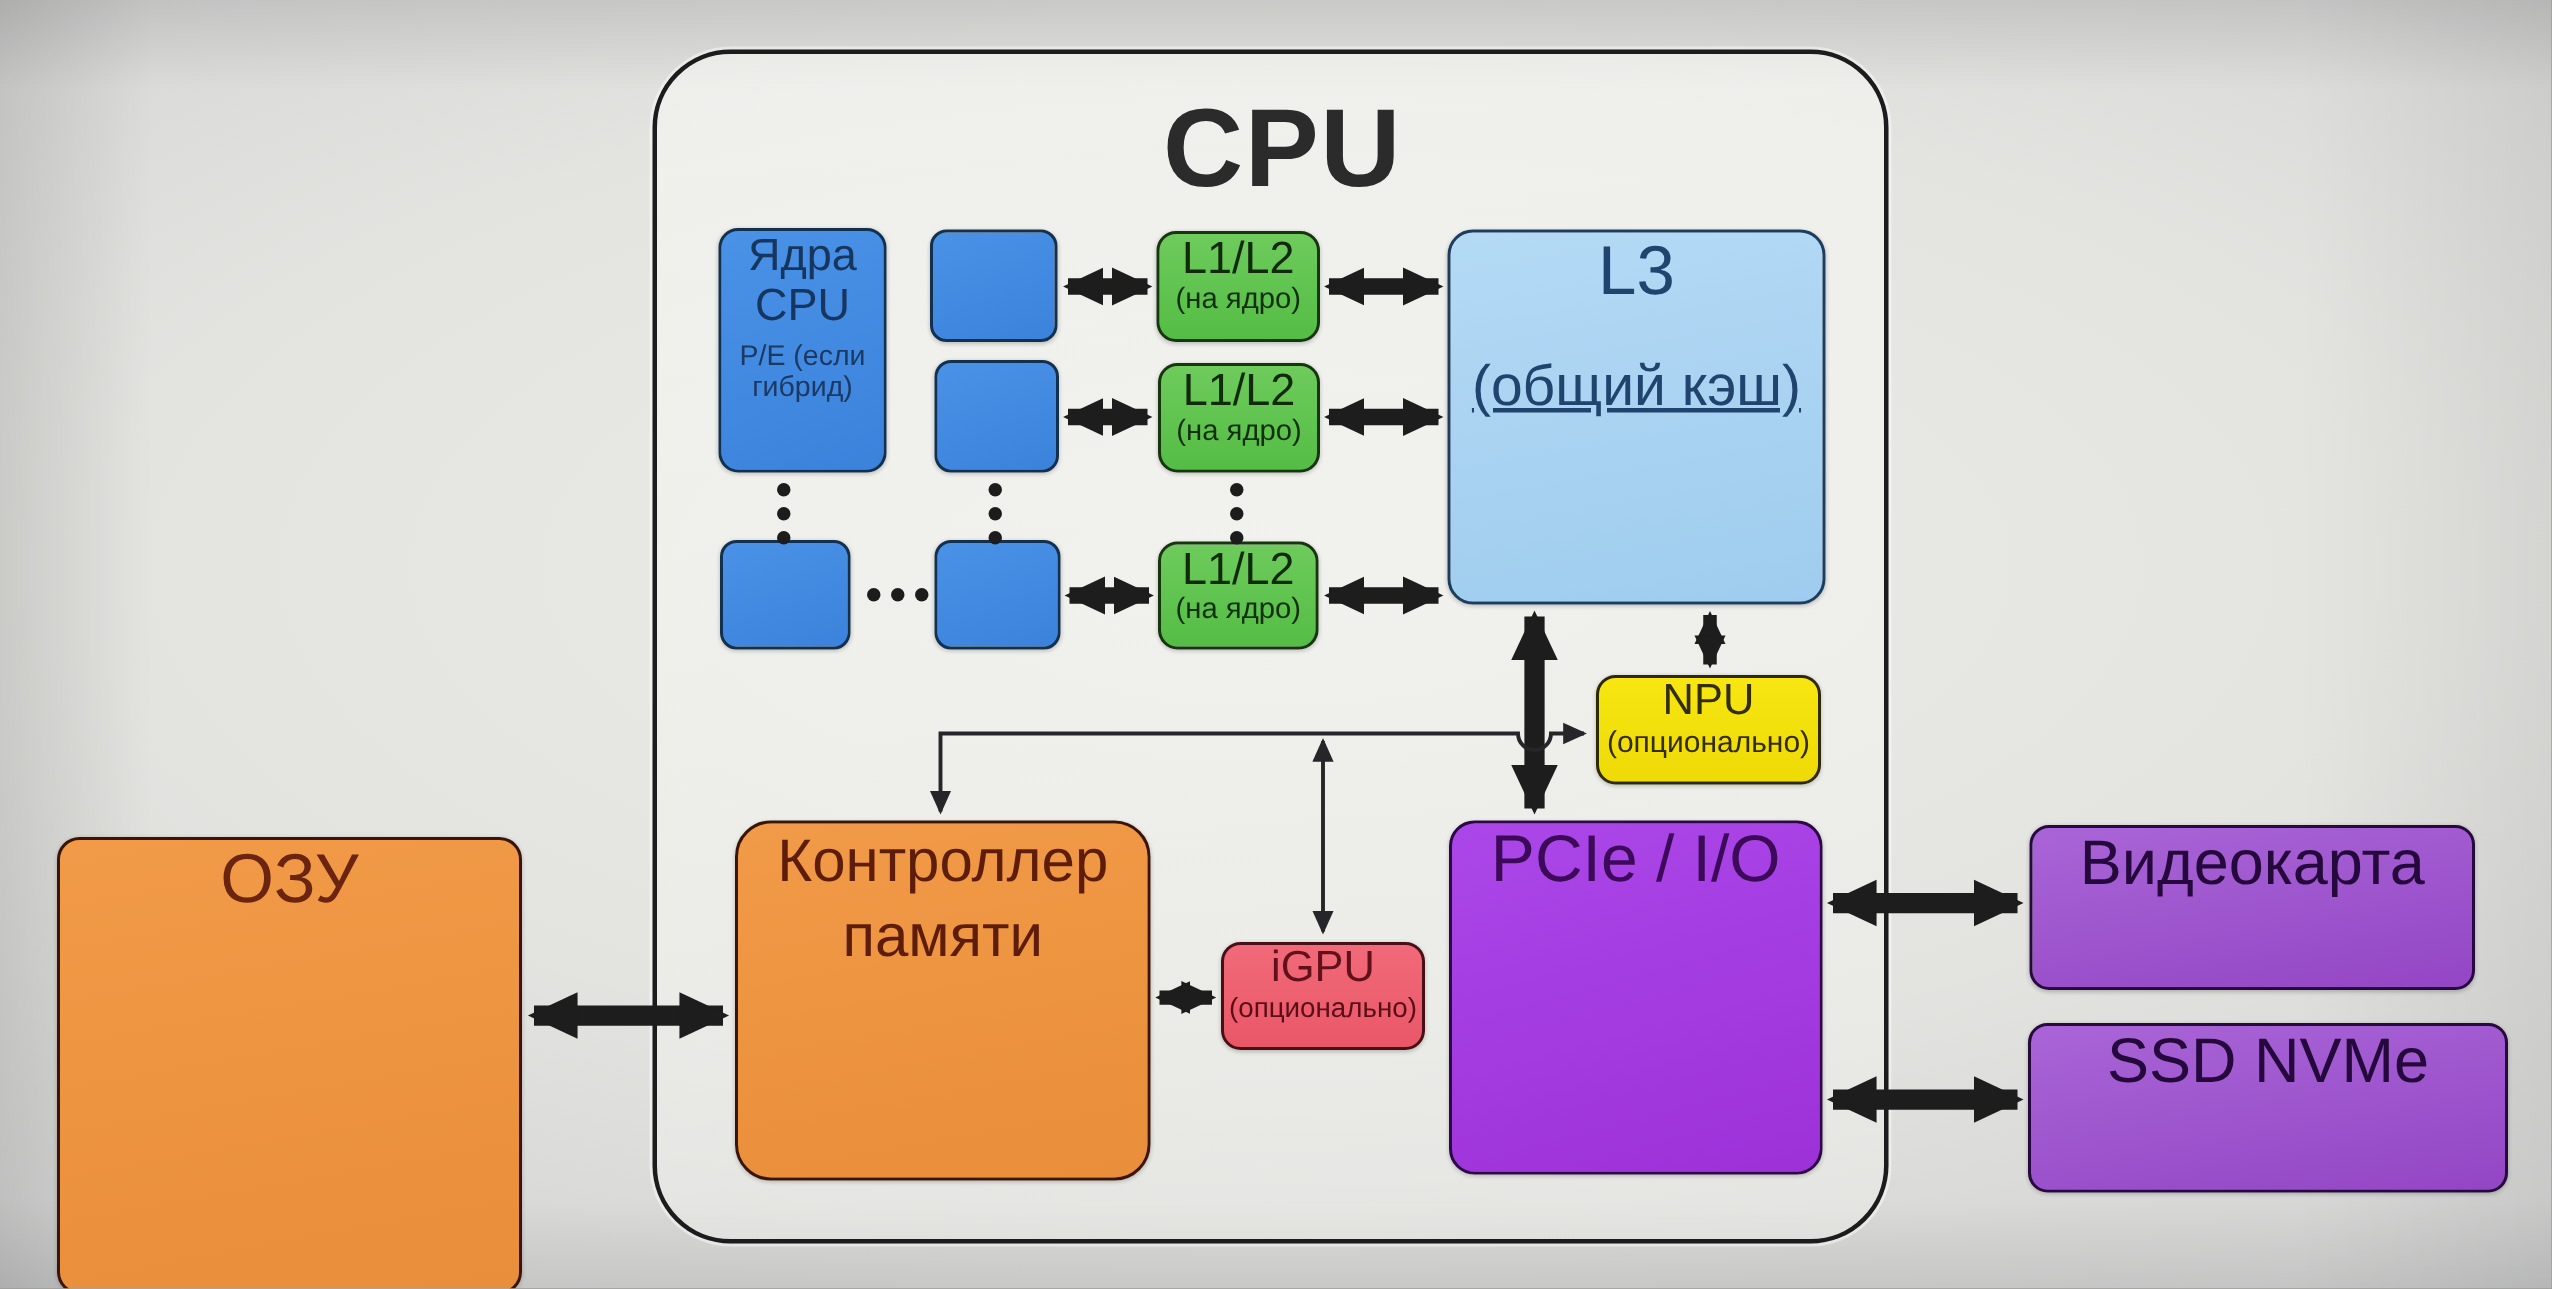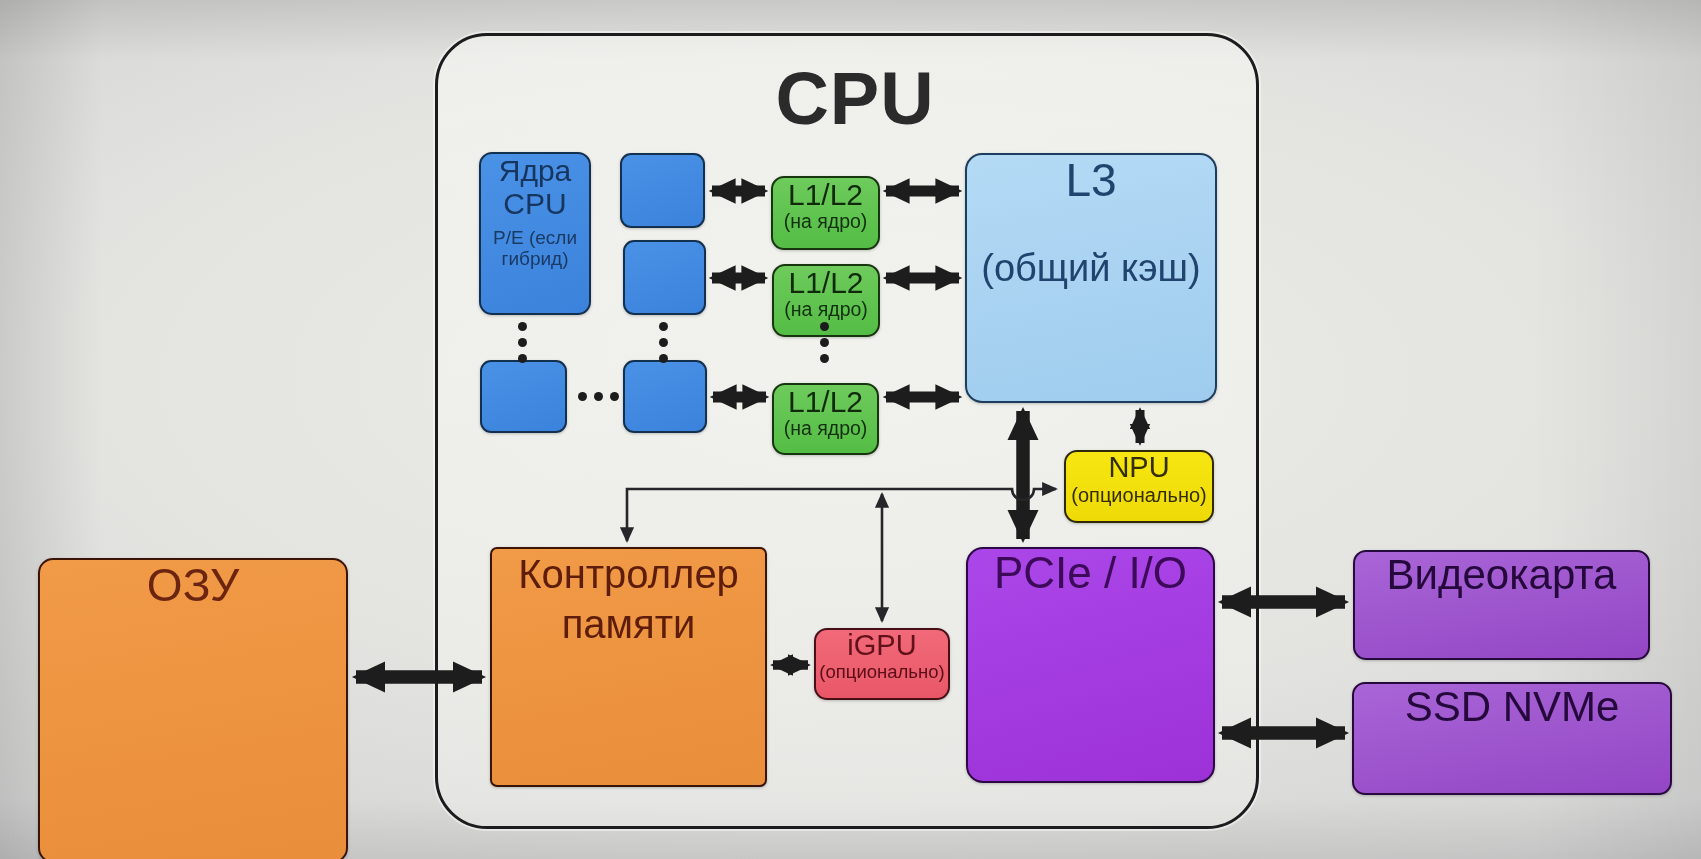--- a/index.html
+++ b/index.html
@@ -25,53 +25,53 @@
   .watermark{
     position:absolute;left:1334px;top:432px;width:330px;text-align:center;
     font-size:66px;font-weight:700;color:#d9884e;letter-spacing:-2px;
   }
   .box{
     position:absolute;box-sizing:border-box;border:2.5px solid #20222a;
     display:flex;flex-direction:column;align-items:center;
     text-align:center;box-shadow:0 1px 3px rgba(0,0,0,.22);
   }
   .blue   {background:linear-gradient(160deg,#4a92e6,#3b82dc);border-color:#14304f;}
-  .green  {background:linear-gradient(180deg,#6ecb5c,#54bd45);border-color:#17350f;margin-top:22px;}
+  .green  {background:linear-gradient(180deg,#6ecb5c,#54bd45);border-color:#17350f;}
   .lblue  {background:linear-gradient(170deg,#b4daf5,#9fccee);border-color:#1d3d5e;}
   .yellow {background:linear-gradient(180deg,#f7e611,#eeda06);border-color:#2e2a08;}
   .orange {background:linear-gradient(170deg,#f19a47,#e98e3a);border-color:#3a1505;}
   .pink   {background:linear-gradient(180deg,#f16a79,#e95767);border-color:#471016;}
   .purple {background:linear-gradient(165deg,#ab47e9,#9c31d8);border-color:#2c0845;}
   .purple2{background:linear-gradient(170deg,#a965d7,#9346c4);border-color:#260a3d;}
 
   .b-cores {left:479px;top:152px;width:112px;height:163px;border-radius:13px;}
   .sq1{left:620px;top:153px;width:85px;height:75px;border-radius:11px;}
   .sq2{left:623px;top:240px;width:83px;height:75px;border-radius:11px;}
   .sq3{left:480px;top:360px;width:87px;height:73px;border-radius:11px;}
   .sq4{left:623px;top:360px;width:84px;height:73px;border-radius:11px;}
   .b-l1a{left:771px;top:154px;width:109px;height:74px;border-radius:13px;}
   .b-l1b{left:772px;top:242px;width:108px;height:73px;border-radius:13px;}
   .b-l1c{left:772px;top:361px;width:107px;height:72px;border-radius:13px;}
   .b-l3 {left:965px;top:153px;width:252px;height:250px;border-radius:17px;gap:29px;}
   .b-npu{left:1064px;top:450px;width:150px;height:73px;border-radius:13px;}
-  .b-mem{left:490px;top:547px;width:277px;height:240px;border-radius:7px;}
+  .b-mem{left:490px;top:547px;width:277px;height:240px;border-radius:24px;}
   .b-igpu{left:814px;top:628px;width:136px;height:72px;border-radius:13px;}
   .b-pcie{left:966px;top:547px;width:249px;height:236px;border-radius:17px;}
   .b-ozu{left:38px;top:558px;width:310px;height:305px;border-radius:15px;}
   .b-gpu{left:1353px;top:550px;width:297px;height:110px;border-radius:13px;}
   .b-ssd{left:1352px;top:682px;width:320px;height:113px;border-radius:13px;}
 
   .t{line-height:1.1;}
   .s{line-height:1.12;}
   .t-cores{font-size:30px;color:#16355f;white-space:pre-line;}
   .s-cores{font-size:19px;color:#1a3a64;white-space:pre-line;margin-top:7px;}
   .t-l1{font-size:30px;color:#112a0c;}
   .s-l1{font-size:19.5px;color:#13300e;}
   .t-l3{font-size:46px;color:#20446e;}
-  .s-l3{font-size:38px;color:#20446e;margin-top:12px;}
+  .s-l3{font-size:38px;color:#20446e;margin-top:2px;text-decoration:underline;}
   .t-npu{font-size:29px;color:#332d04;}
   .s-npu{font-size:20px;color:#332d04;}
   .t-mem{font-size:40px;color:#5e1d0a;white-space:pre-line;line-height:1.25;}
   .t-igpu{font-size:29px;color:#621019;}
   .s-igpu{font-size:18.5px;color:#5a0e16;}
   .t-pcie{font-size:44px;color:#3c0a58;}
   .t-ozu{font-size:46px;color:#6b2410;}
   .t-gpu{font-size:42px;color:#26093c;}
   .t-ssd{font-size:42px;color:#26093c;}
 

